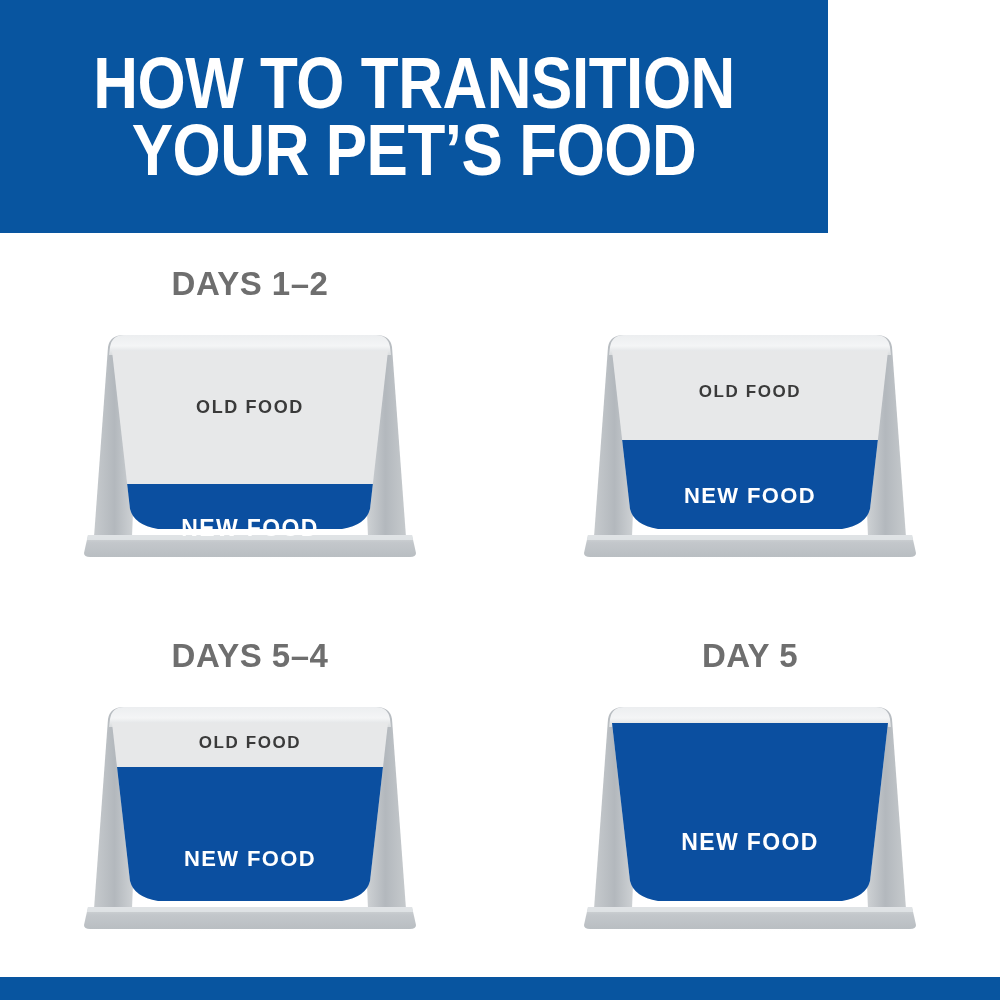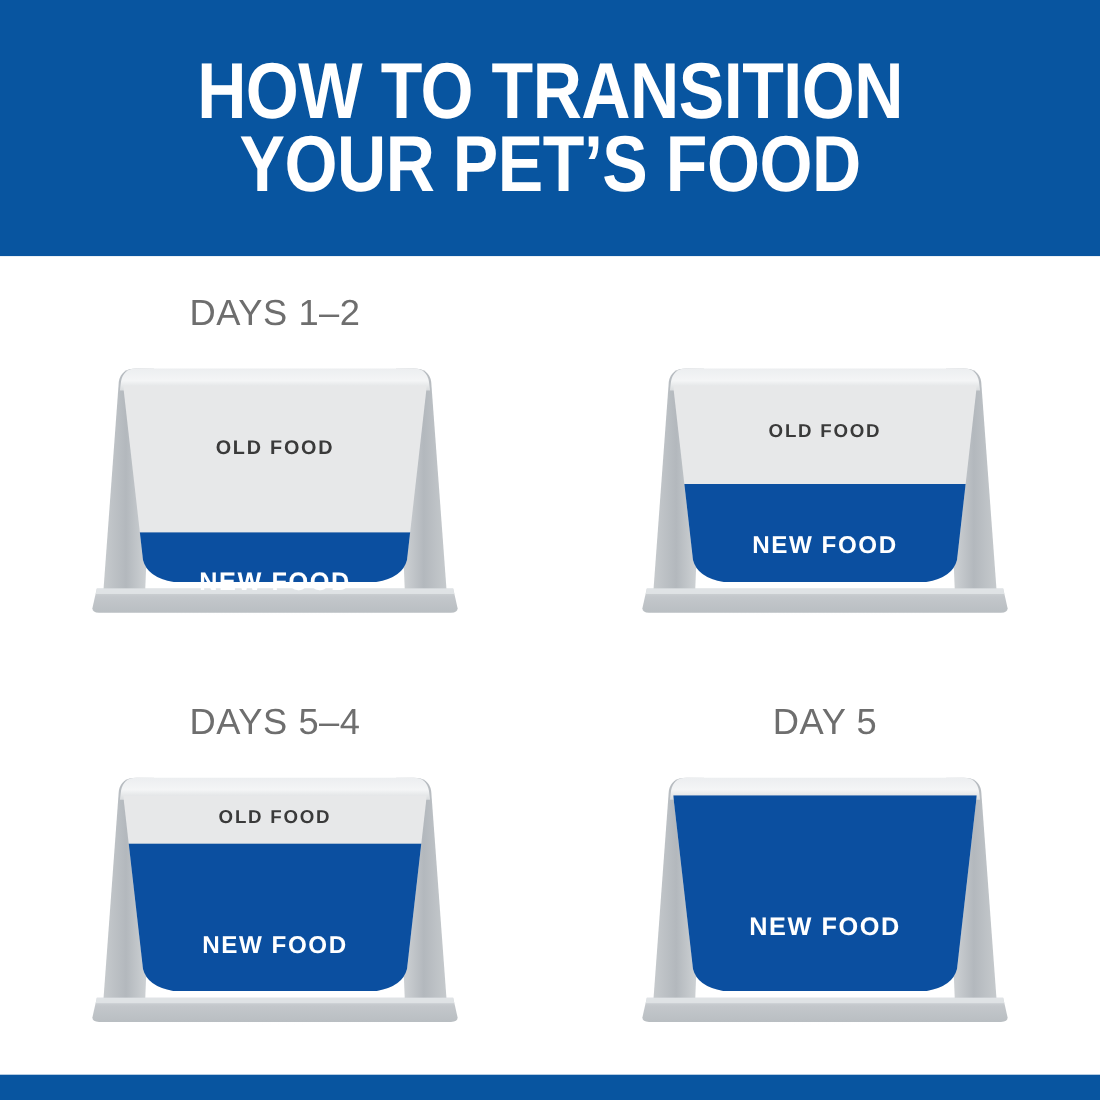--- a/index.html
+++ b/index.html
@@ -12,21 +12,21 @@
     height: 1000px;
     font-family: "Liberation Sans", sans-serif;
     overflow: hidden;
     position: relative;
   }
 
   
   .header-band {
     position: absolute;
     left: 0; top: 0;
-    width: 1000px;
+    width: 828px;
     height: 233px;
     background: #0855a0;
     display: flex;
     align-items: center;
     justify-content: center;
   }
   .header-title {
     color: #ffffff;
     font-family: "Liberation Sans Narrow", "Liberation Sans", sans-serif;
     font-weight: bold;
@@ -59,21 +59,21 @@
   }
 
   .stage-label {
     position: absolute;
     top: 32px;
     left: 0;
     width: 100%;
     text-align: center;
     color: #6e6e6e;
     font-size: 33px;
-    font-weight: normal;
+    font-weight: bold;
     letter-spacing: 0.5px;
     font-family: "Liberation Sans", sans-serif;
   }
 
   
   .bowl-wrap {
     position: absolute;
     left: 50%;
     top: 96px;
     width: 340px;

